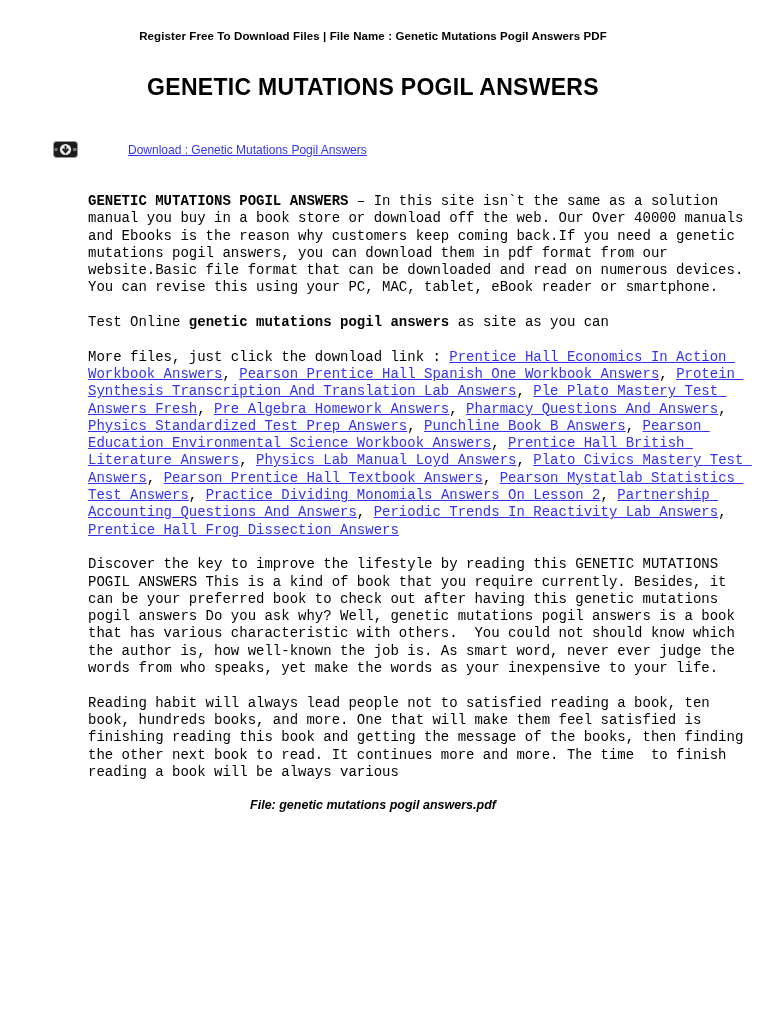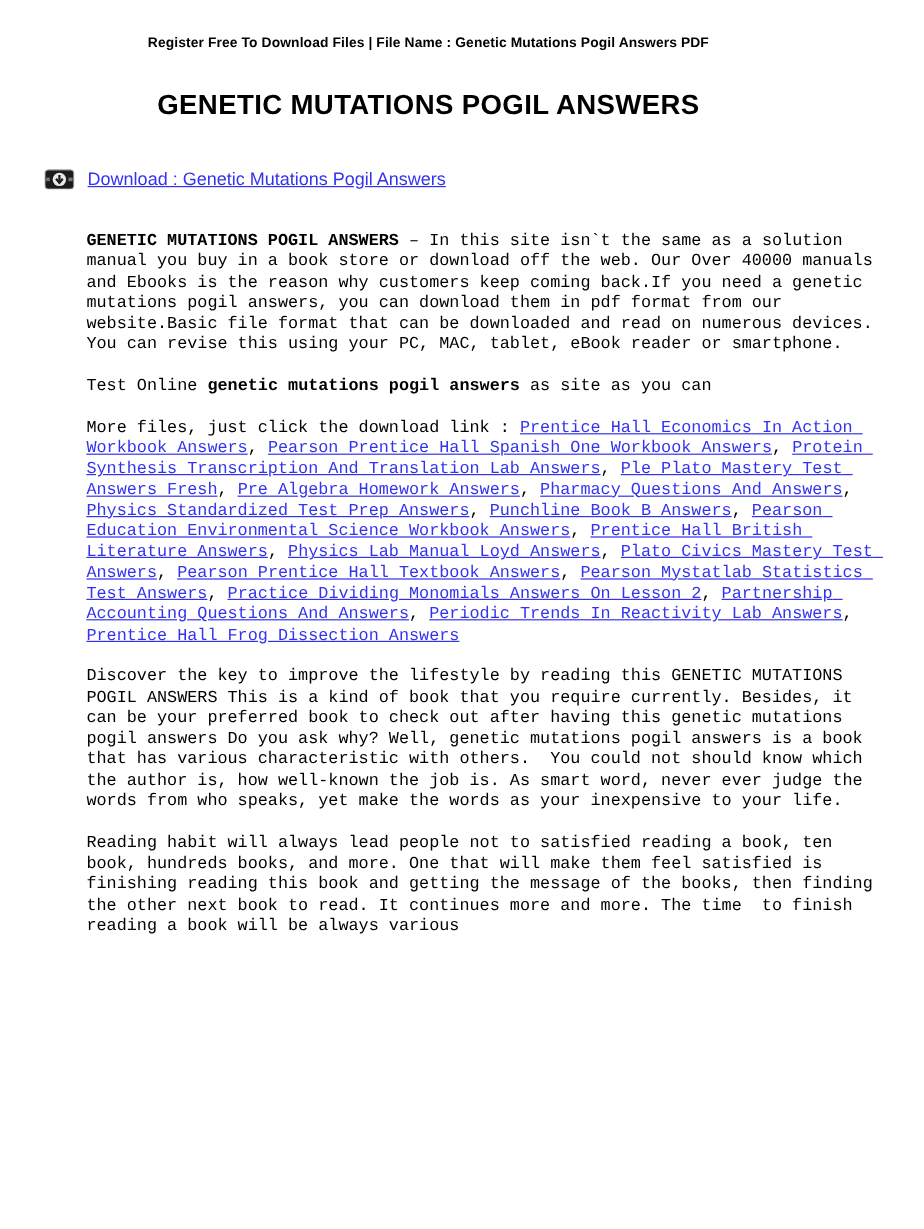--- a/index.html
+++ b/index.html
@@ -11,20 +11,21 @@
   body {
     width: 770px;
     height: 1024px;
     overflow: hidden;
     font-family: "Liberation Sans", sans-serif;
   }
   .page {
     width: 714px;
     min-height: 1024px;
     background: #ffffff;
+    padding-left: 16px;
   }
   .header-line {
     padding-top: 30px;
     text-align: center;
     font-size: 11.5px;
     font-weight: bold;
     letter-spacing: 0.1px;
   }
   .page-title {
     margin: 32px 0 0 0;
@@ -39,23 +40,24 @@
     align-items: center;
     gap: 11px;
   }
   .dl-icon {
     display: inline-flex;
     width: 25px;
     height: 17px;
     flex: 0 0 auto;
   }
   .dl-link {
-    font-size: 15px;
+    font-size: 12px;
     text-decoration: underline;
     cursor: pointer;
+    margin-left: 39px;
   }
   .content {
     margin: 35px 0 0 72px;
     width: 666px;
     font-family: "Liberation Mono", monospace;
     font-size: 14px;
     line-height: 17.3px;
   }
   .content p.mono {
     margin: 0 0 17.3px 0;
@@ -108,14 +110,15 @@
     <p class="mono"><span>Test Online </span><b>genetic mutations pogil answers</b><span> as site as you can</span></p>
 
     <p class="mono" id="more-files"><span>More files, just click the download link : </span><a href="#" style="color: rgb(51, 51, 238);">Prentice Hall Economics In Action Workbook Answers</a><span>, </span><a href="#" style="color: rgb(51, 51, 238);">Pearson Prentice Hall Spanish One Workbook Answers</a><span>, </span><a href="#" style="color: rgb(51, 51, 238);">Protein Synthesis Transcription And Translation Lab Answers</a><span>, </span><a href="#" style="color: rgb(51, 51, 238);">Ple Plato Mastery Test Answers Fresh</a><span>, </span><a href="#" style="color: rgb(51, 51, 238);">Pre Algebra Homework Answers</a><span>, </span><a href="#" style="color: rgb(51, 51, 238);">Pharmacy Questions And Answers</a><span>, </span><a href="#" style="color: rgb(51, 51, 238);">Physics Standardized Test Prep Answers</a><span>, </span><a href="#" style="color: rgb(51, 51, 238);">Punchline Book B Answers</a><span>, </span><a href="#" style="color: rgb(51, 51, 238);">Pearson Education Environmental Science Workbook Answers</a><span>, </span><a href="#" style="color: rgb(51, 51, 238);">Prentice Hall British Literature Answers</a><span>, </span><a href="#" style="color: rgb(51, 51, 238);">Physics Lab Manual Loyd Answers</a><span>, </span><a href="#" style="color: rgb(51, 51, 238);">Plato Civics Mastery Test Answers</a><span>, </span><a href="#" style="color: rgb(51, 51, 238);">Pearson Prentice Hall Textbook Answers</a><span>, </span><a href="#" style="color: rgb(51, 51, 238);">Pearson Mystatlab Statistics Test Answers</a><span>, </span><a href="#" style="color: rgb(51, 51, 238);">Practice Dividing Monomials Answers On Lesson 2</a><span>, </span><a href="#" style="color: rgb(51, 51, 238);">Partnership Accounting Questions And Answers</a><span>, </span><a href="#" style="color: rgb(51, 51, 238);">Periodic Trends In Reactivity Lab Answers</a><span>, </span><a href="#" style="color: rgb(51, 51, 238);">Prentice Hall Frog Dissection Answers</a></p>
 
     <p class="mono">Discover the key to improve the lifestyle by reading this GENETIC MUTATIONS POGIL ANSWERS This is a kind of book that you require currently. Besides, it can be your preferred book to check out after having this genetic mutations pogil answers Do you ask why? Well, genetic mutations pogil answers is a book that has various characteristic with others.  You could not should know which the author is, how well-known the job is. As smart word, never ever judge the words from who speaks, yet make the words as your inexpensive to your life.</p>
 
     <p class="mono">Reading habit will always lead people not to satisfied reading a book, ten book, hundreds books, and more. One that will make them feel satisfied is finishing reading this book and getting the message of the books, then finding the other next book to read. It continues more and more. The time  to finish reading a book will be always various</p>
 
   </div>
 
+  <div class="footer-line">File: genetic mutations pogil answers.pdf</div>
 
 </div>
 
 </body></html>

